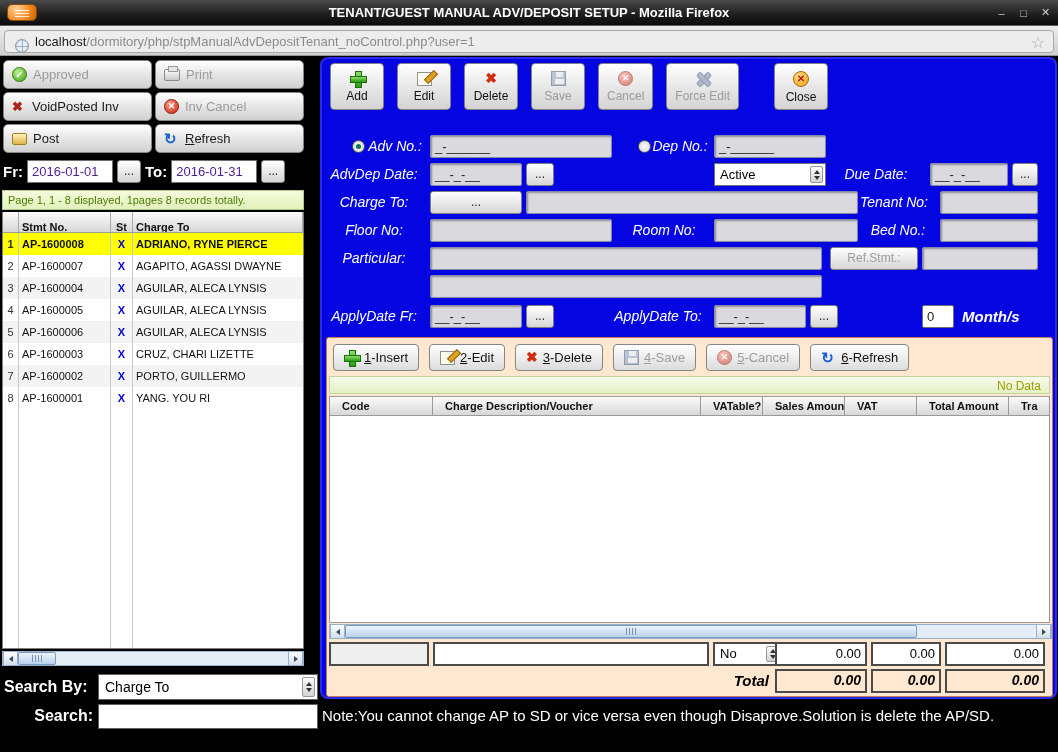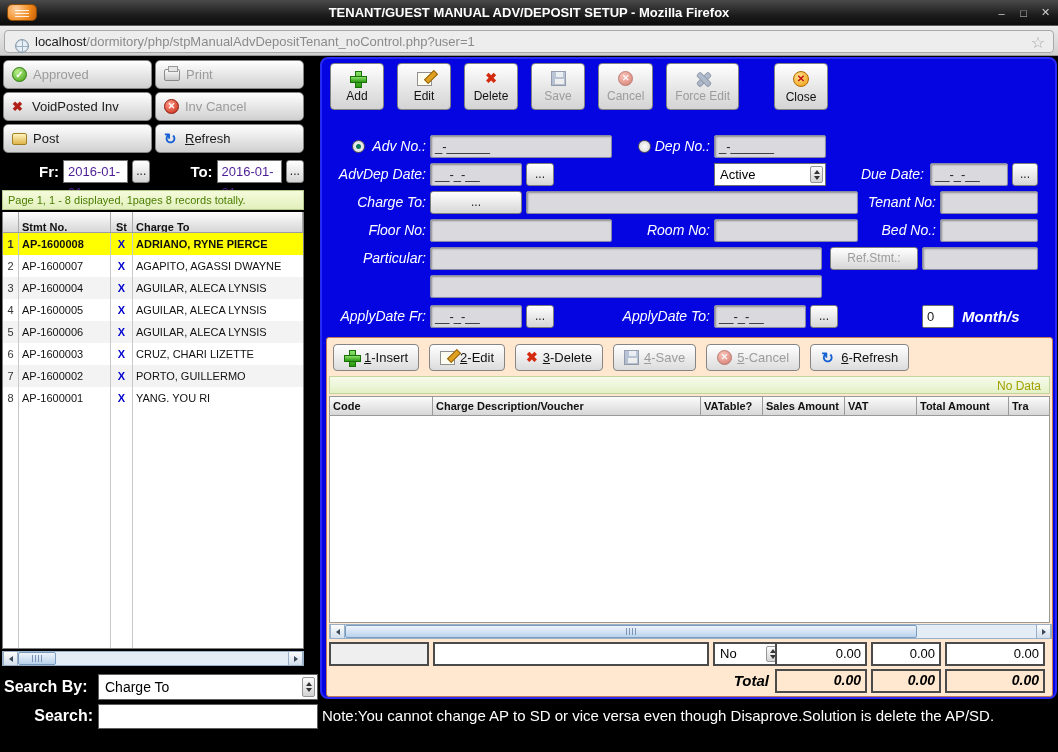--- a/index.html
+++ b/index.html
@@ -48,21 +48,21 @@
   .ic-print::before{content:"";position:absolute;left:3px;top:-4px;width:8px;height:4px;background:#e6e6e6;border:1px solid #999;}
   .ic-void{color:#b02018;font-weight:bold;font-size:13px;line-height:15px;flex:0 0 14px;}
   .ic-cancelred{width:15px;height:15px;border-radius:50%;flex:0 0 15px;
     background:radial-gradient(circle at 35% 30%,#ff9a88,#c82812);border:1px solid #8a1608;
     color:#fff;font-size:9px;font-weight:bold;line-height:13px;text-align:center;}
   .ic-post{width:15px;height:12px;flex:0 0 15px;background:linear-gradient(#fff3c0,#dfb64a);
     border:1px solid #a08020;border-radius:2px;}
   .ic-refresh{color:#1560d4;font-size:15px;font-weight:bold;line-height:15px;flex:0 0 15px;}
 
   .daterow{position:absolute;left:3px;top:159px;width:301px;height:24px;display:flex;align-items:center;gap:4px;}
-  .dlabel{color:#fff;font-weight:bold;font-size:15px;margin-left:36px;}
+  .dlabel{color:#fff;font-weight:bold;font-size:15px;}
   .date-box{width:86px;height:23px;background:#fff;border:1px solid #6f6f6f;font-size:13px;
     line-height:21px;padding-left:4px;color:#4c1d95;}
   .dots-btn{width:24px;height:23px;background:linear-gradient(#ffffff,#d4d4d4);border:1px solid #7e7e7e;
     border-radius:3px;text-align:center;line-height:20px;font-size:12px;color:#222;}
 
   .status-bar{position:absolute;left:2px;top:190px;width:302px;height:20px;
     background:linear-gradient(#f5fbdc,#e2f0bc);border:1px solid #b4c78c;color:#4a7d00;
     font-size:11px;display:flex;align-items:center;padding:0 5px;white-space:nowrap;overflow:hidden;}
 
   .left-table{position:absolute;left:2px;top:212px;width:302px;height:437px;background:#fff;border:1px solid #7e7e7e;border-top:none;}
@@ -127,21 +127,21 @@
   .ic-wrench::before,.ic-wrench::after{content:"";position:absolute;left:6px;top:0;width:4px;height:15px;
     background:#7a90b0;border-radius:2px;border:1px solid #4a5a78;}
   .ic-wrench::before{transform:rotate(45deg);}
   .ic-wrench::after{transform:rotate(-45deg);}
   .ic-close{width:16px;height:16px;border-radius:50%;
     background:radial-gradient(circle at 35% 30%,#ffe28a,#f09a10);border:1px solid #b06a00;
     color:#c01010;font-weight:bold;font-size:10px;line-height:14px;text-align:center;}
   .dim{opacity:.55;}
 
   .flabel{position:absolute;color:#fff;font-style:italic;font-size:14px;height:23px;line-height:23px;
-    text-align:right;white-space:nowrap;}
+    text-align:center;white-space:nowrap;}
   .flabel.bold{font-weight:bold;font-size:15px;text-align:left;}
   .fld{position:absolute;height:23px;background:#dadade;border:1px solid #8888a8;border-radius:2px;
     box-shadow:inset 1px 1px 2px rgba(0,0,0,.35);font-size:13px;line-height:21px;padding:0 4px;
     color:#1a1a1a;overflow:hidden;white-space:nowrap;}
   .fld.white{background:#fff;box-shadow:none;border:1px solid #6f6f6f;}
   .bbtn{position:absolute;height:23px;background:linear-gradient(#ffffff,#d6d6d6);border:1px solid #7e7e7e;
     border-radius:3px;text-align:center;font-size:12px;line-height:21px;color:#222;}
   .bbtn.disabled{color:#9c9c9c;}
   .radio{position:absolute;width:13px;height:13px;border-radius:50%;
     background:radial-gradient(#ffffff,#cfcfcf);border:1px solid #555;}
@@ -156,21 +156,21 @@
   .d-btn{height:27px;display:flex;align-items:center;gap:5px;padding:0 10px;
     background:linear-gradient(#ffffff,#dcdcdc);border:1px solid #858585;border-radius:4px;
     font-size:13px;color:#111;white-space:nowrap;}
   .d-btn.disabled{color:#9c9c9c;}
   .d-status{position:absolute;left:2px;right:2px;top:38px;height:18px;
     background:linear-gradient(#f7fbec,#e3f1c6);border:1px solid #c2d49a;
     font-size:12px;color:#a0a000;text-align:right;padding:2px 8px 0 0;}
   .d-header{position:absolute;left:2px;right:2px;top:58px;height:20px;display:flex;
     background:linear-gradient(#fbfbfb,#d7d7d7);border:1px solid #9a9a9a;}
   .dh{border-right:1px solid #9a9a9a;font-size:11px;font-weight:bold;color:#111;
-    padding:3px 3px 0 3px;white-space:nowrap;overflow:hidden;}
+    padding:3px 3px 0 12px;white-space:nowrap;overflow:hidden;}
   .d-body{position:absolute;left:2px;right:2px;top:78px;height:207px;background:#fff;border:1px solid #9a9a9a;border-top:none;}
   .d-scroll{left:2px;top:286px;height:15px;width:723px;}
   .efld{position:absolute;height:24px;background:#fff;border:2px solid #4a4a4a;font-size:13px;
     line-height:19px;padding:0 4px;color:#000;overflow:hidden;}
   .efld.gray{background:#efefef;}
   .right{text-align:right;}
   .esel{position:absolute;height:24px;background:#fff;border:2px solid #4a4a4a;font-size:13px;
     line-height:19px;padding:0 16px 0 5px;color:#000;}
   .tlabel{position:absolute;font-size:15px;font-weight:bold;font-style:italic;color:#000;text-align:right;height:24px;line-height:24px;}
   .tcell{position:absolute;height:24px;border:2px solid #4a4a4a;font-size:14px;font-weight:bold;

